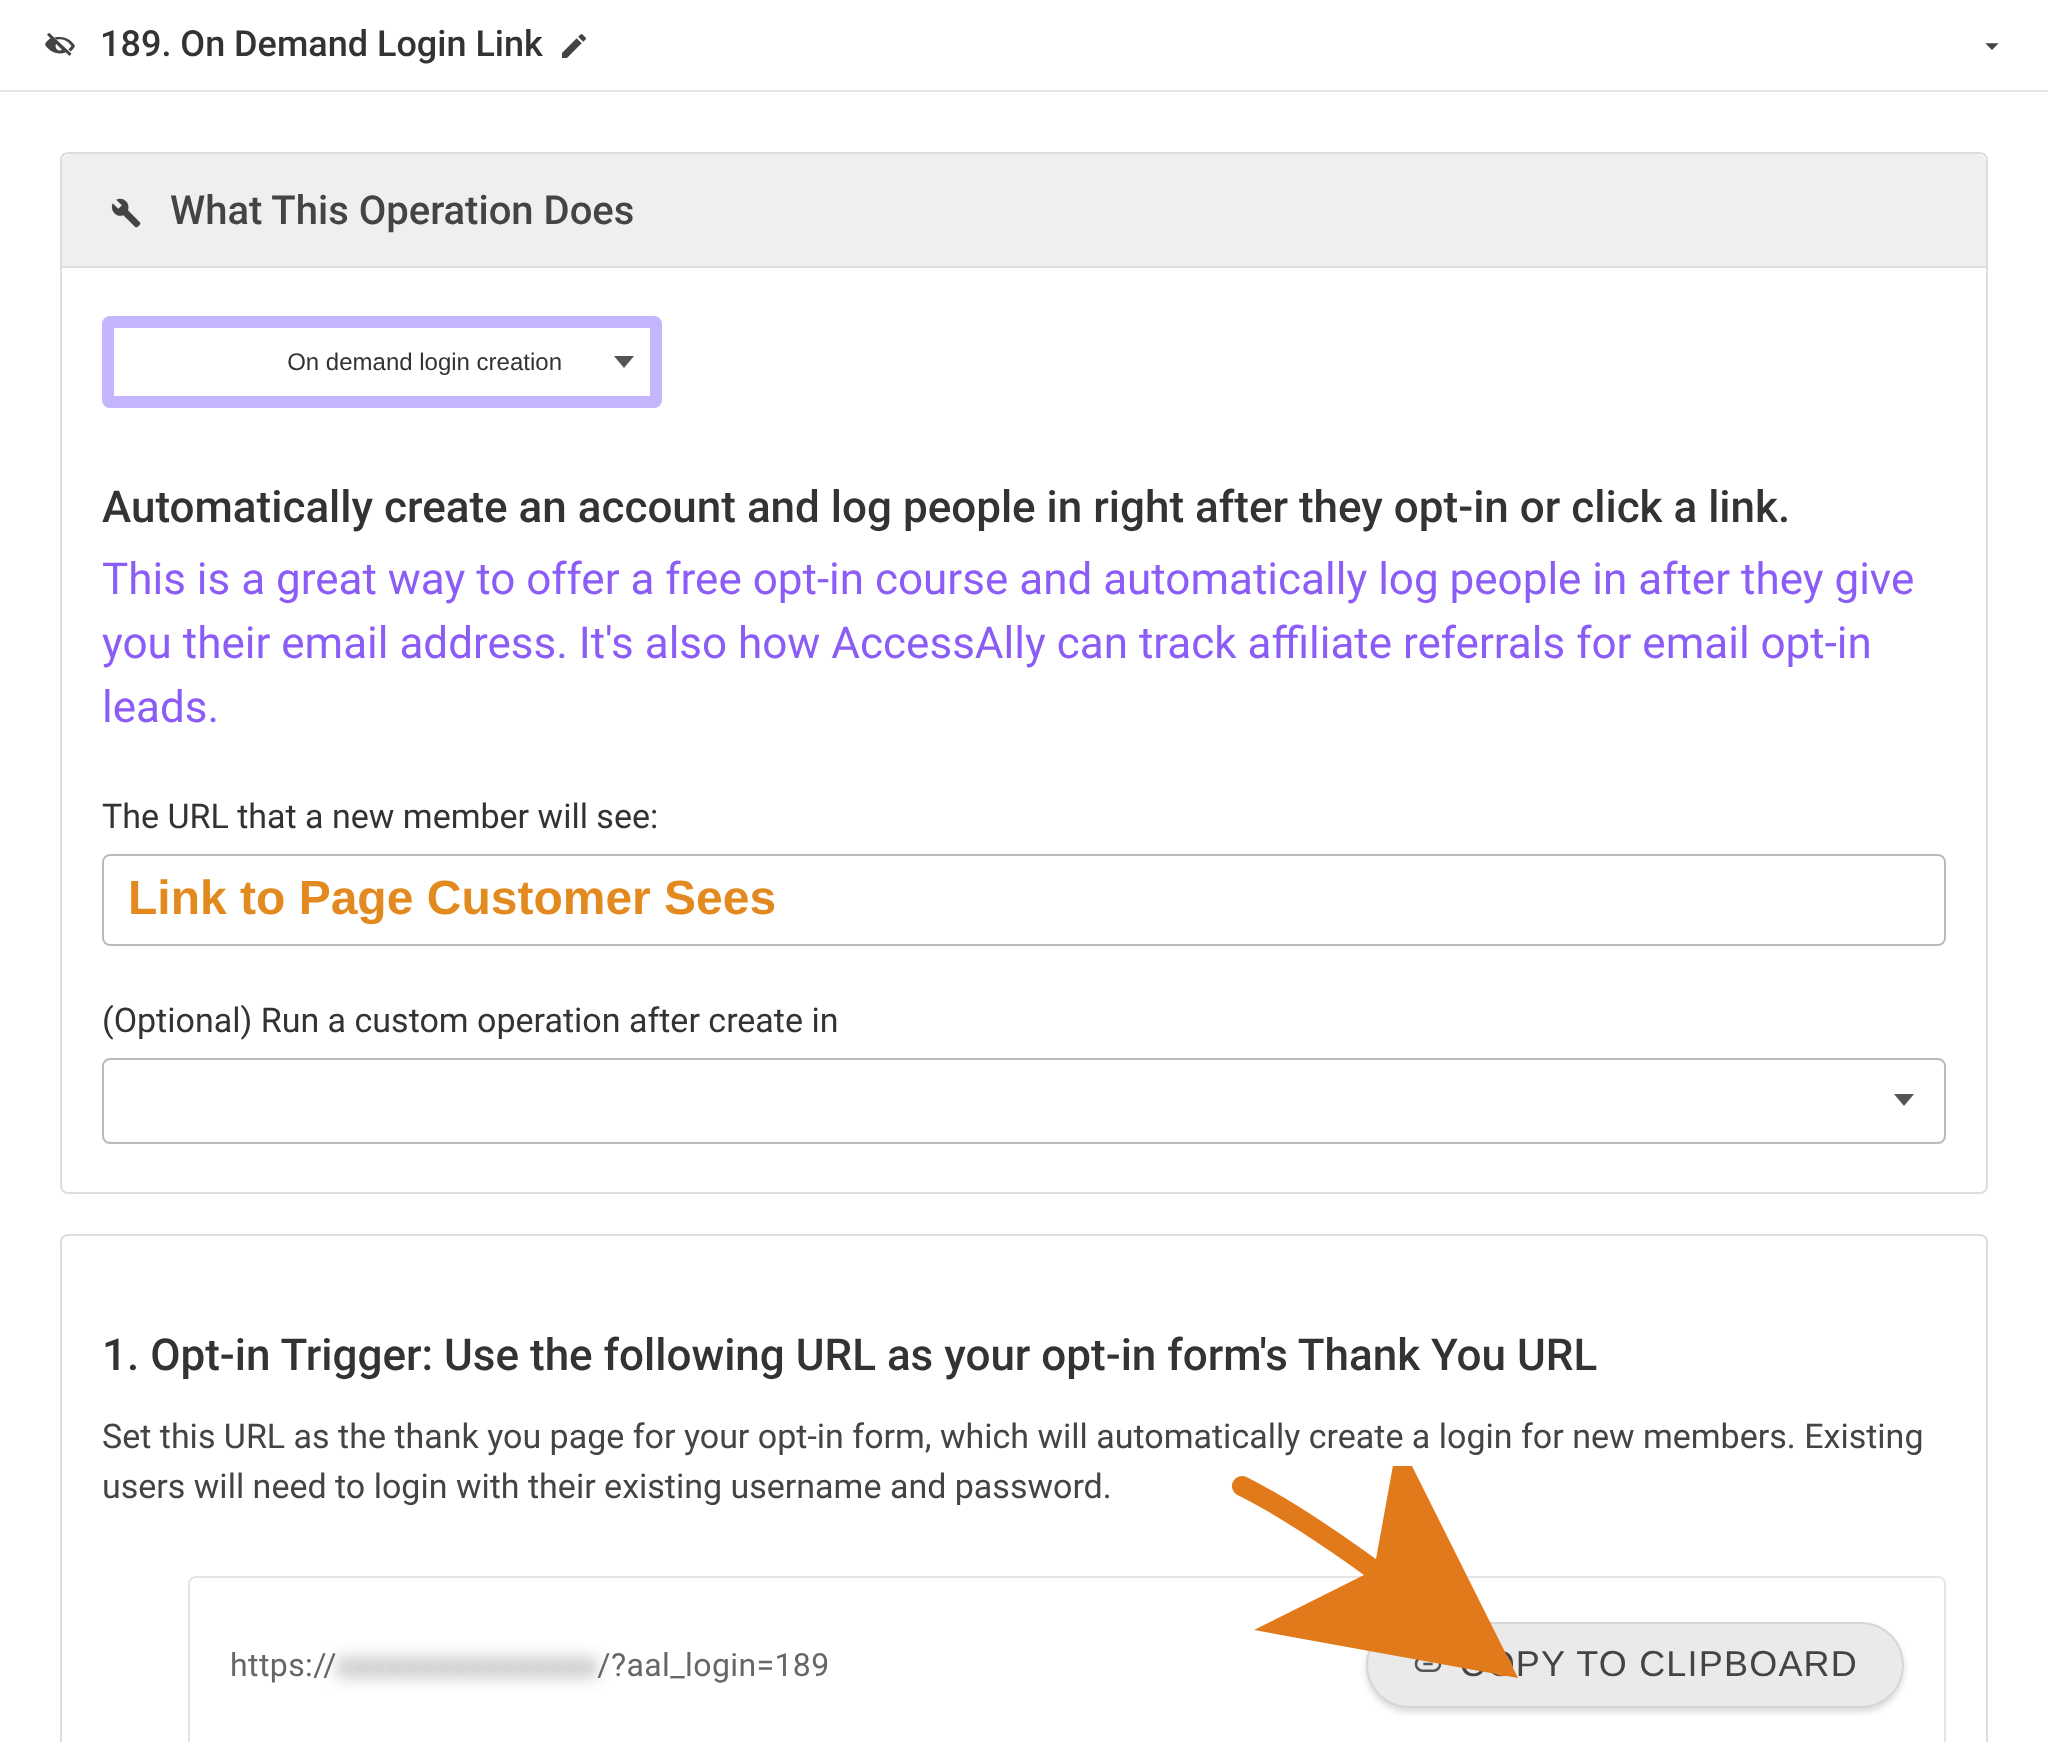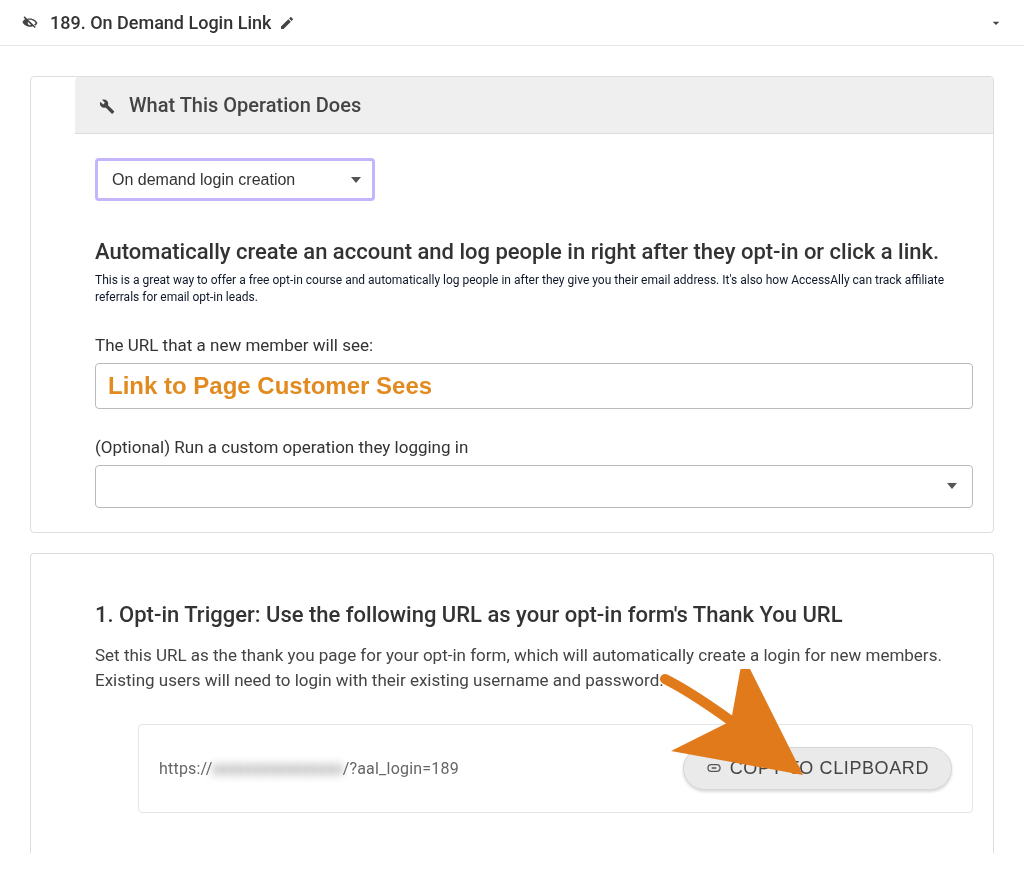--- a/index.html
+++ b/index.html
@@ -7,32 +7,32 @@
   body { width:1024px; }
 
   .topbar { display:flex; align-items:center; padding:12px 20px 12px 20px; border-bottom:1px solid #e6e6e6; }
   .topbar .eye { width:20px; height:20px; margin-right:10px; display:inline-flex; align-items:center; justify-content:center; }
   .topbar .title { font-size:18px; font-weight:500; color:#333; }
   .topbar .pencil { margin-left:8px; display:inline-flex; }
   .topbar .collapse { margin-left:auto; }
 
   .content { padding:30px 30px 0 30px; }
 
-  .panel { border:1px solid #ddd; border-radius:4px; margin-bottom:20px; background:#fff;padding-left:44px; }
+  .panel { border:1px solid #ddd; border-radius:4px; margin-bottom:20px; background:#fff; }
   .panel-header { background:#efefef; padding:16px 20px; display:flex; align-items:center; border-bottom:1px solid #ddd; border-radius:4px 4px 0 0; }
   .panel-header .icon { margin-right:14px; }
   .panel-header .label { font-size:20px; font-weight:500; color:#444; }
   .panel-body { padding:24px 20px; }
 
   .select-wrap { display:inline-block; position:relative; }
-  .select { border:3px solid #c4b5fd; border-radius:4px; padding:10px 44px 10px 14px; font-size:16px; color:#333; background:#fff; min-width:280px; appearance:none; -webkit-appearance:none; }
+  .select { border:6px solid #c4b5fd; border-radius:4px; padding:10px 44px 10px 14px; font-size:12px; color:#333; background:#fff; min-width:280px; appearance:none;text-align:right; -webkit-appearance:none; }
   .select-wrap::after { content:""; position:absolute; right:14px; top:50%; width:0; height:0; border-left:5px solid transparent; border-right:5px solid transparent; border-top:6px solid #555; transform:translateY(-50%); pointer-events:none; }
 
   .headline { font-size:22px; font-weight:500; color:#333; margin-top:38px; margin-bottom:8px; }
-  .desc { font-size:12px; color:#0f172a; line-height:1.45; }
+  .desc { font-size:22px; color:#8b5cf6; line-height:1.45; }
 
   .field-label { font-size:17px; font-weight:400; color:#333; margin-top:28px; margin-bottom:8px; }
   .text-input { width:100%; border:1px solid #bbb; border-radius:4px; padding:8px 12px; font-size:24px; font-weight:700; color:#e28a1f; background:#fff; }
 
   .full-select { width:100%; border:1px solid #bbb; border-radius:4px; padding:12px 40px 12px 14px; font-size:16px; color:#333; background:#fff; appearance:none; -webkit-appearance:none; }
   .full-select-wrap { position:relative; }
   .full-select-wrap::after { content:""; position:absolute; right:16px; top:50%; width:0; height:0; border-left:5px solid transparent; border-right:5px solid transparent; border-top:6px solid #555; transform:translateY(-50%); pointer-events:none; }
 
   .section-step-title { font-size:22px; font-weight:500; color:#333; margin-bottom:16px; margin-top:24px; }
   .section-step-desc { font-size:17px; color:#444; line-height:1.5; }
@@ -88,21 +88,21 @@
           <option>On demand login creation</option>
         </select>
       </div>
 
       <div class="headline">Automatically create an account and log people in right after they opt-in or click a link.</div>
       <div class="desc">This is a great way to offer a free opt-in course and automatically log people in after they give you their email address. It's also how AccessAlly can track affiliate referrals for email opt-in leads.</div>
 
       <div class="field-label">The URL that a new member will see:</div>
       <input type="text" class="text-input" value="Link to Page Customer Sees" style="">
 
-      <div class="field-label">(Optional) Run a custom operation they logging in</div>
+      <div class="field-label">(Optional) Run a custom operation after create in</div>
       <div class="full-select-wrap">
         <select class="full-select">
           <option></option>
         </select>
       </div>
 
     </div>
   </div>
 
   <div class="panel" style="margin-bottom:0; border-bottom:none; border-bottom-left-radius:0; border-bottom-right-radius:0;">

